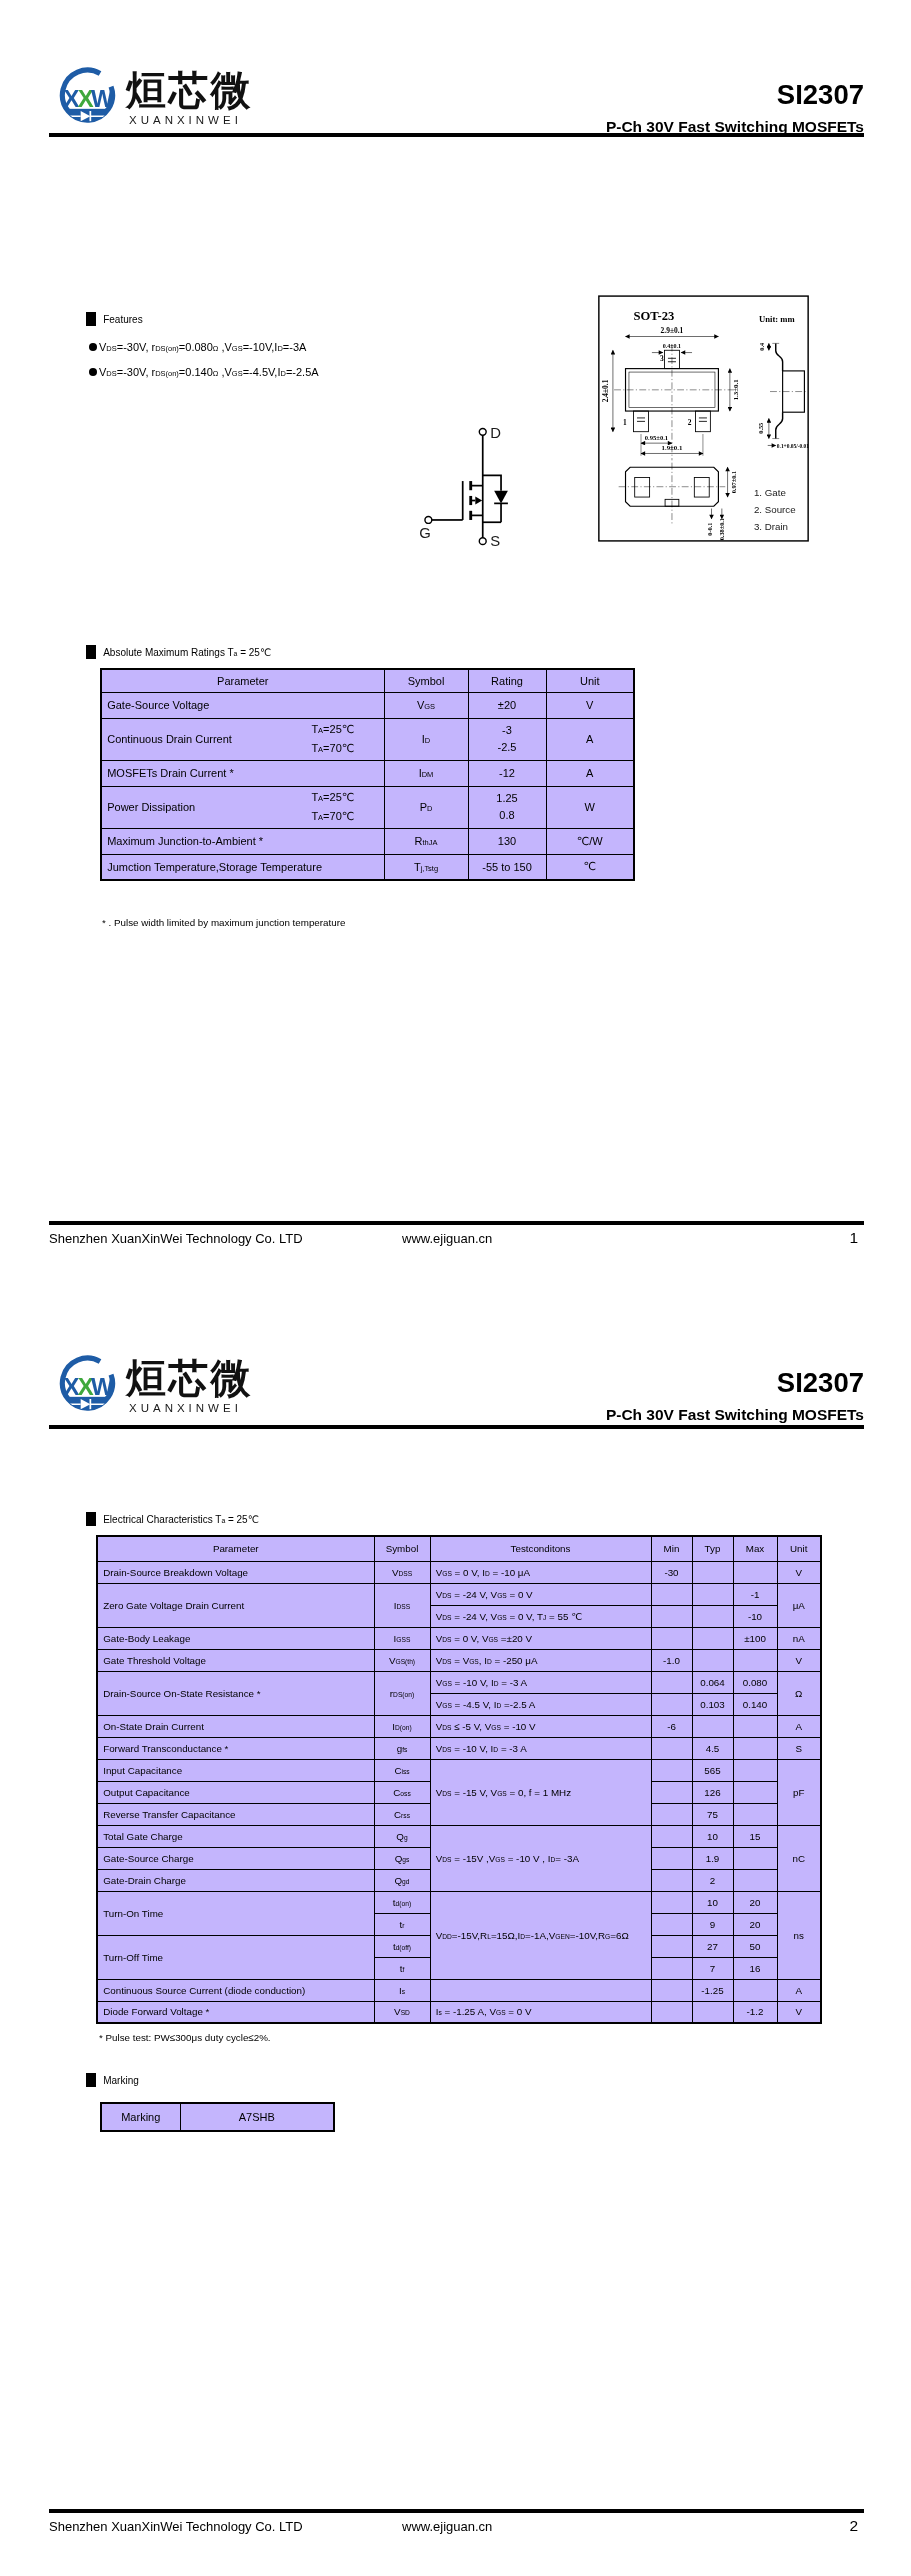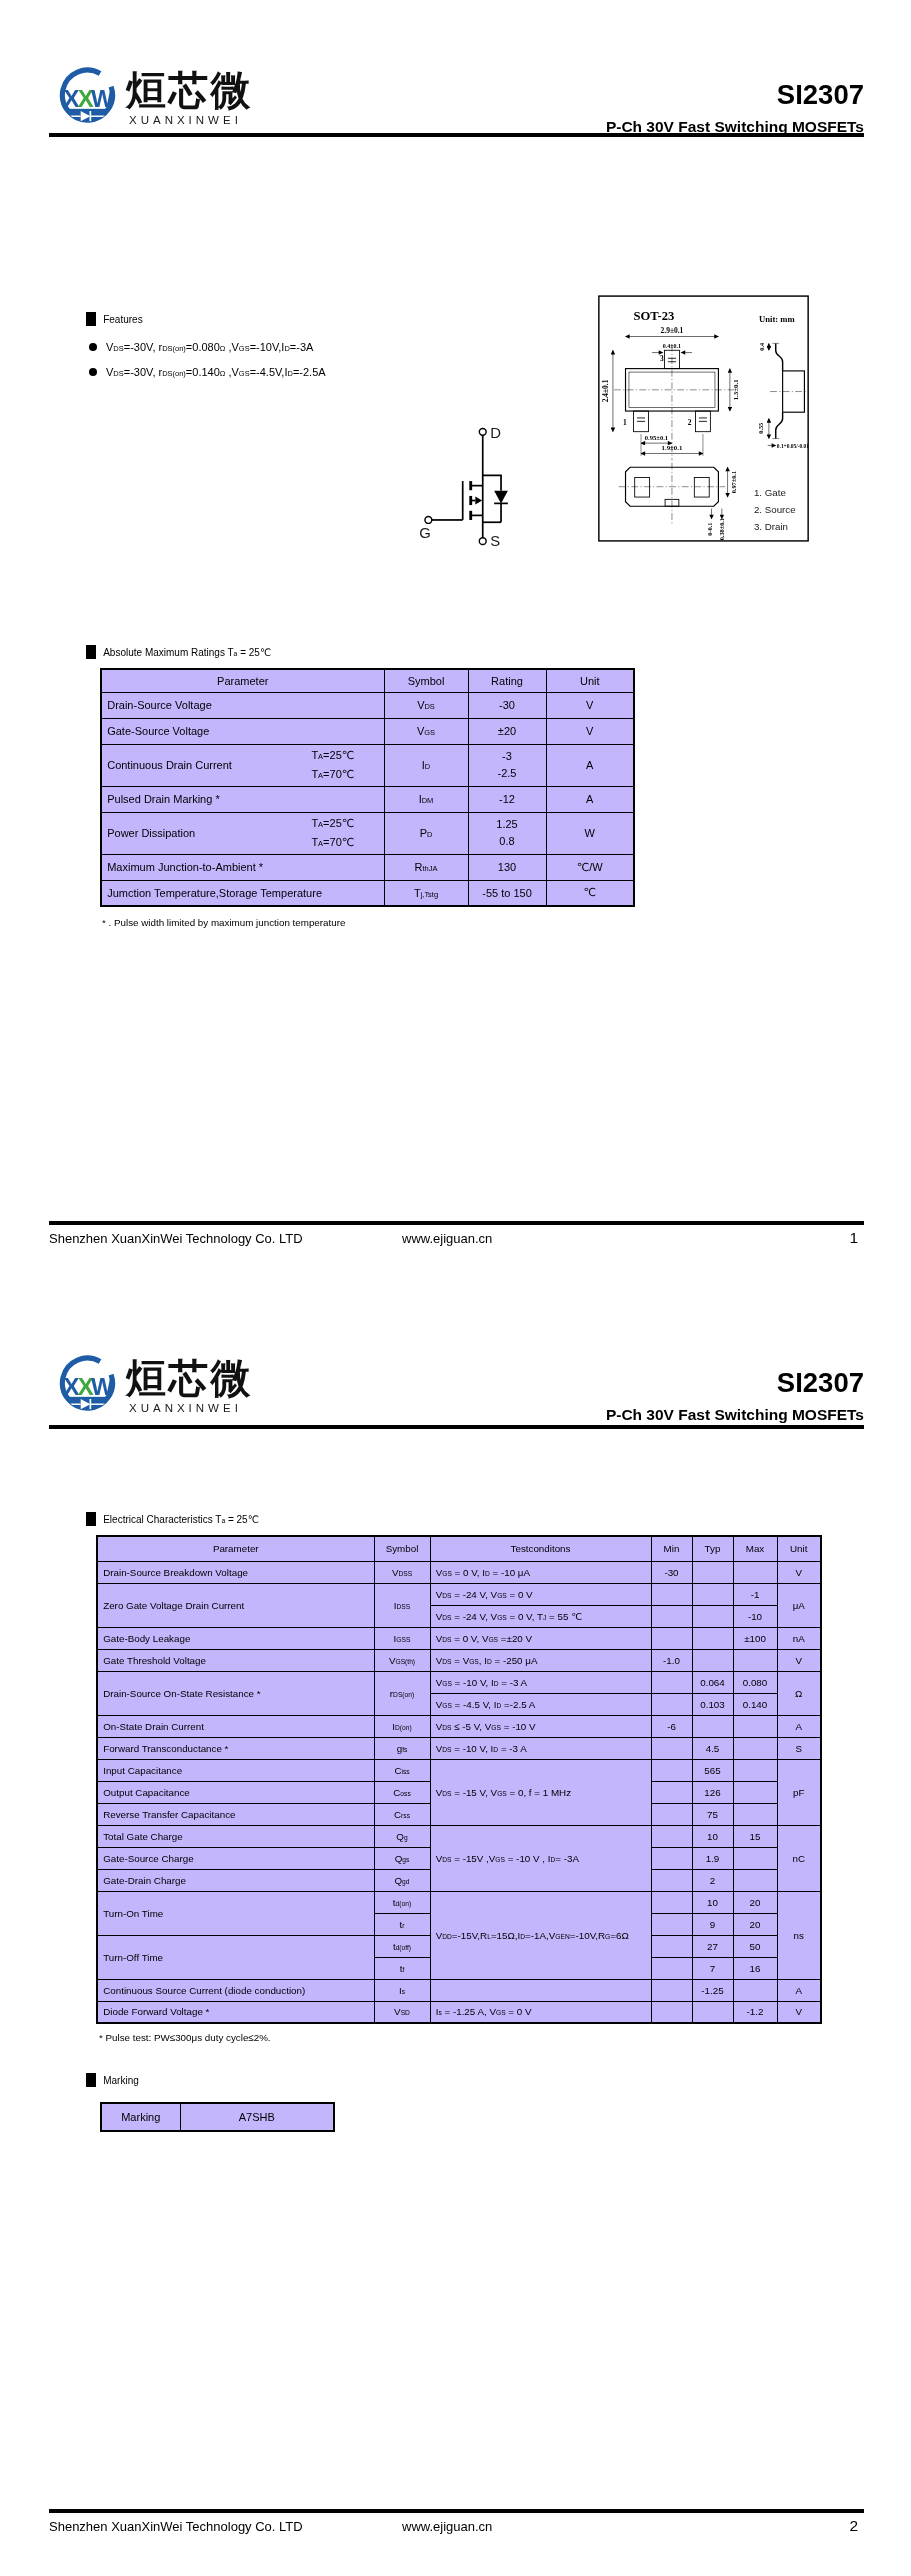--- a/index.html
+++ b/index.html
@@ -10,21 +10,21 @@
   .hdr-rule{position:absolute;left:49px;width:815px;height:4px;background:#000;}
   .brand-cn{position:absolute;left:126px;top:68px;font-size:40px;font-weight:bold;letter-spacing:2.3px;color:#111;line-height:1.1;}
   .brand-latin{position:absolute;left:129px;top:114px;font-size:11.5px;letter-spacing:4px;color:#1a1a1a;}
   .title-block{position:absolute;right:48px;top:81px;text-align:right;}
   .part-no{font-size:27.5px;font-weight:bold;line-height:1.0;}
   .part-sub{font-size:15.5px;font-weight:bold;margin-top:9px;}
   
   .sec-h{position:absolute;display:flex;align-items:center;gap:6.9px;font-size:10px;color:#000;}
   .sq{width:10.3px;height:14.3px;background:#000;flex:0 0 auto;}
   
-  .feat-item{position:absolute;display:flex;align-items:center;gap:9px;font-size:11px;}
+  .feat-item{position:absolute;display:flex;align-items:center;gap:2px;font-size:11px;}
   .dot{width:8px;height:8px;border-radius:50%;background:#000;flex:0 0 auto;}
   
   .sb{font-size:68%;}
   
   table.t{border-collapse:collapse;table-layout:fixed;background:#c4b5fd;border:2.3px solid #000;}
   table.t th,table.t td{border:1.7px solid #000;font-weight:normal;padding:0 3.4px;overflow:hidden;}
   .abs-t{position:absolute;left:100px;top:668px;width:533px;font-size:11px;}
   .elec-t{position:absolute;left:96px;top:247px;width:725px;font-size:9.8px;}
   .mark-t{position:absolute;left:100px;top:814px;width:233px;font-size:11px;}
   .t .c{text-align:center;}
@@ -207,26 +207,20 @@
         <col style="width:88px">
       </colgroup>
     <tbody>
         <tr class="ah">
       <th class="c">Parameter</th>
       <th class="c">Symbol</th>
       <th class="c">Rating</th>
       <th class="c">Unit</th>
     </tr>
     <tr class="a1">
-      <td class="param">Drain-Source Voltage</td>
-      <td class="c">V<span class="sb">DS</span></td>
-      <td class="c">-30</td>
-      <td class="c">V</td>
-    </tr>
-    <tr class="a1">
       <td class="param">Gate-Source Voltage</td>
       <td class="c">V<span class="sb">GS</span></td>
       <td class="c">±20</td>
       <td class="c">V</td>
     </tr>
     <tr class="a2">
       <td class="param">
         <div class="pc">
           <span>Continuous Drain Current</span>
           <span class="conds">
@@ -238,21 +232,21 @@
       <td class="c">I<span class="sb">D</span></td>
       <td class="c">
         <div class="two">
           <div>-3</div>
           <div>-2.5</div>
         </div>
       </td>
       <td class="c">A</td>
     </tr>
     <tr class="a1">
-      <td class="param">Pulsed Drain Marking  *</td>
+      <td class="param">MOSFETs Drain Current  *</td>
       <td class="c">I<span class="sb">DM</span></td>
       <td class="c">-12</td>
       <td class="c">A</td>
     </tr>
     <tr class="a2">
       <td class="param">
         <div class="pc">
           <span>Power Dissipation</span>
           <span class="conds">
             <div>T<span class="sb">A</span>=25℃</div>

